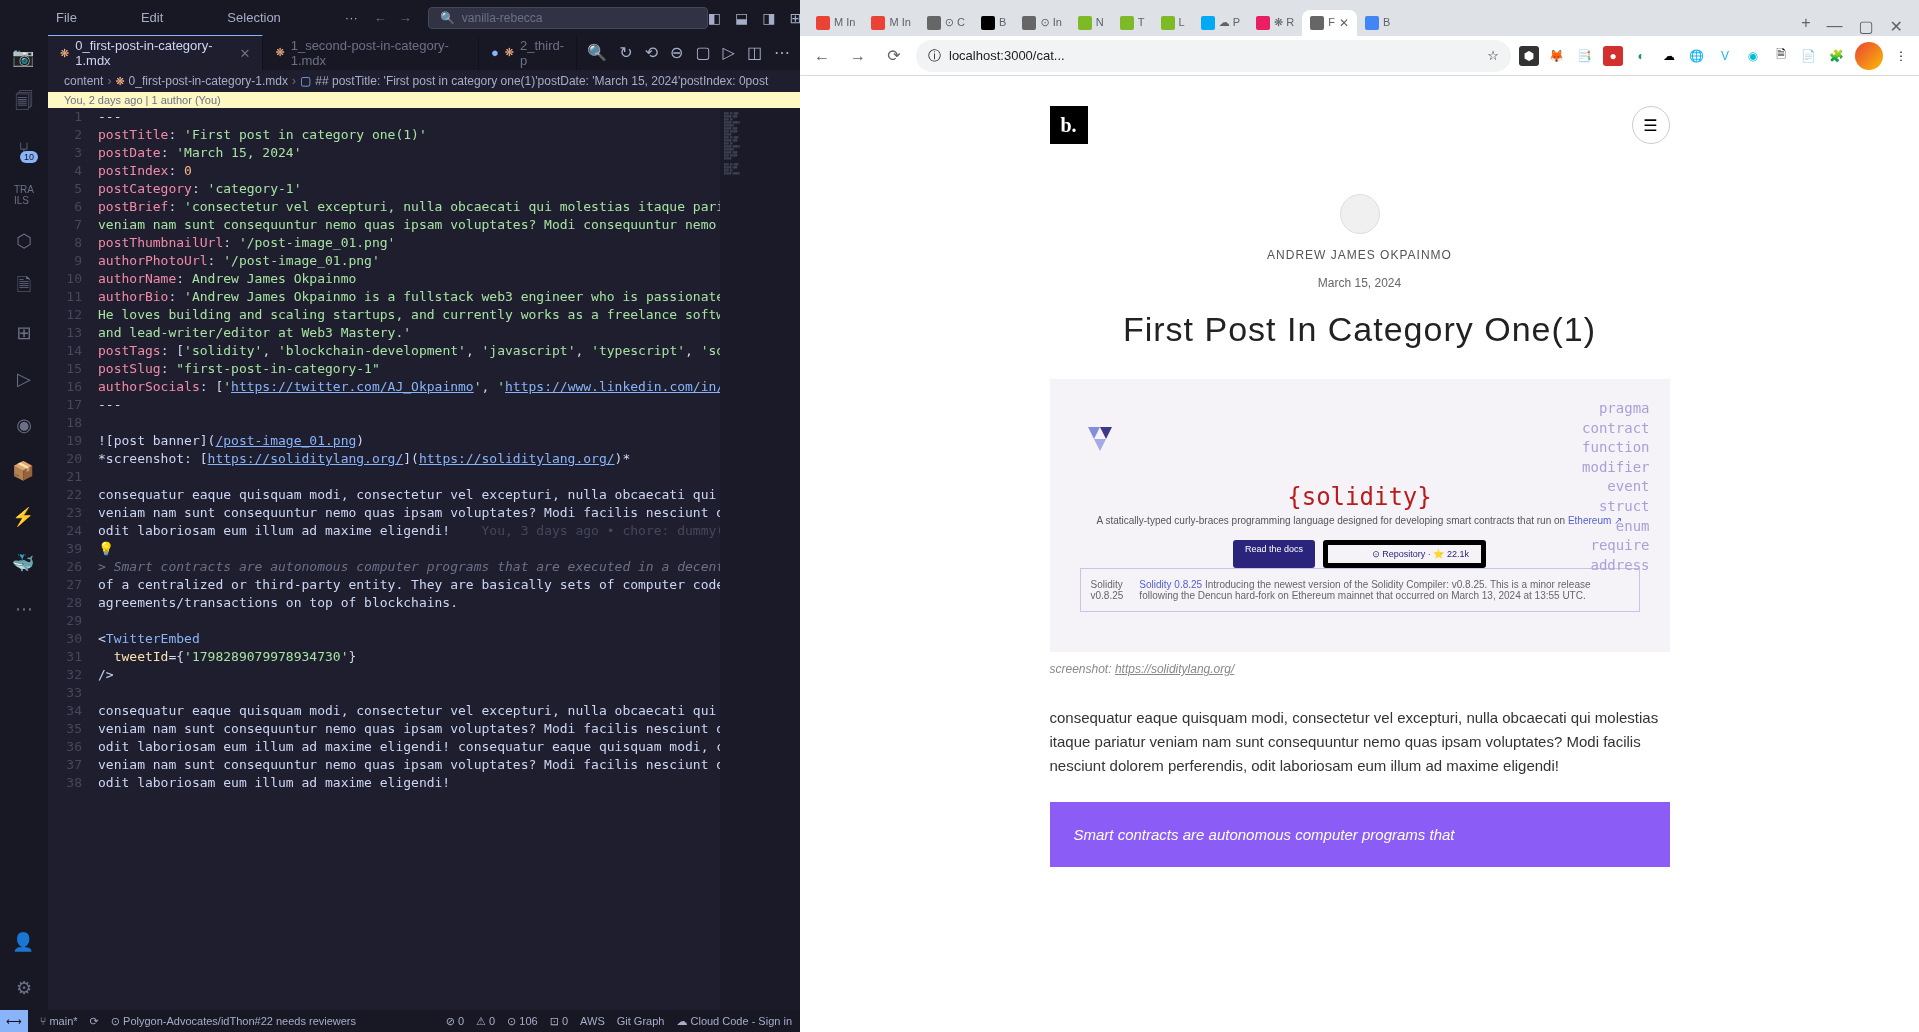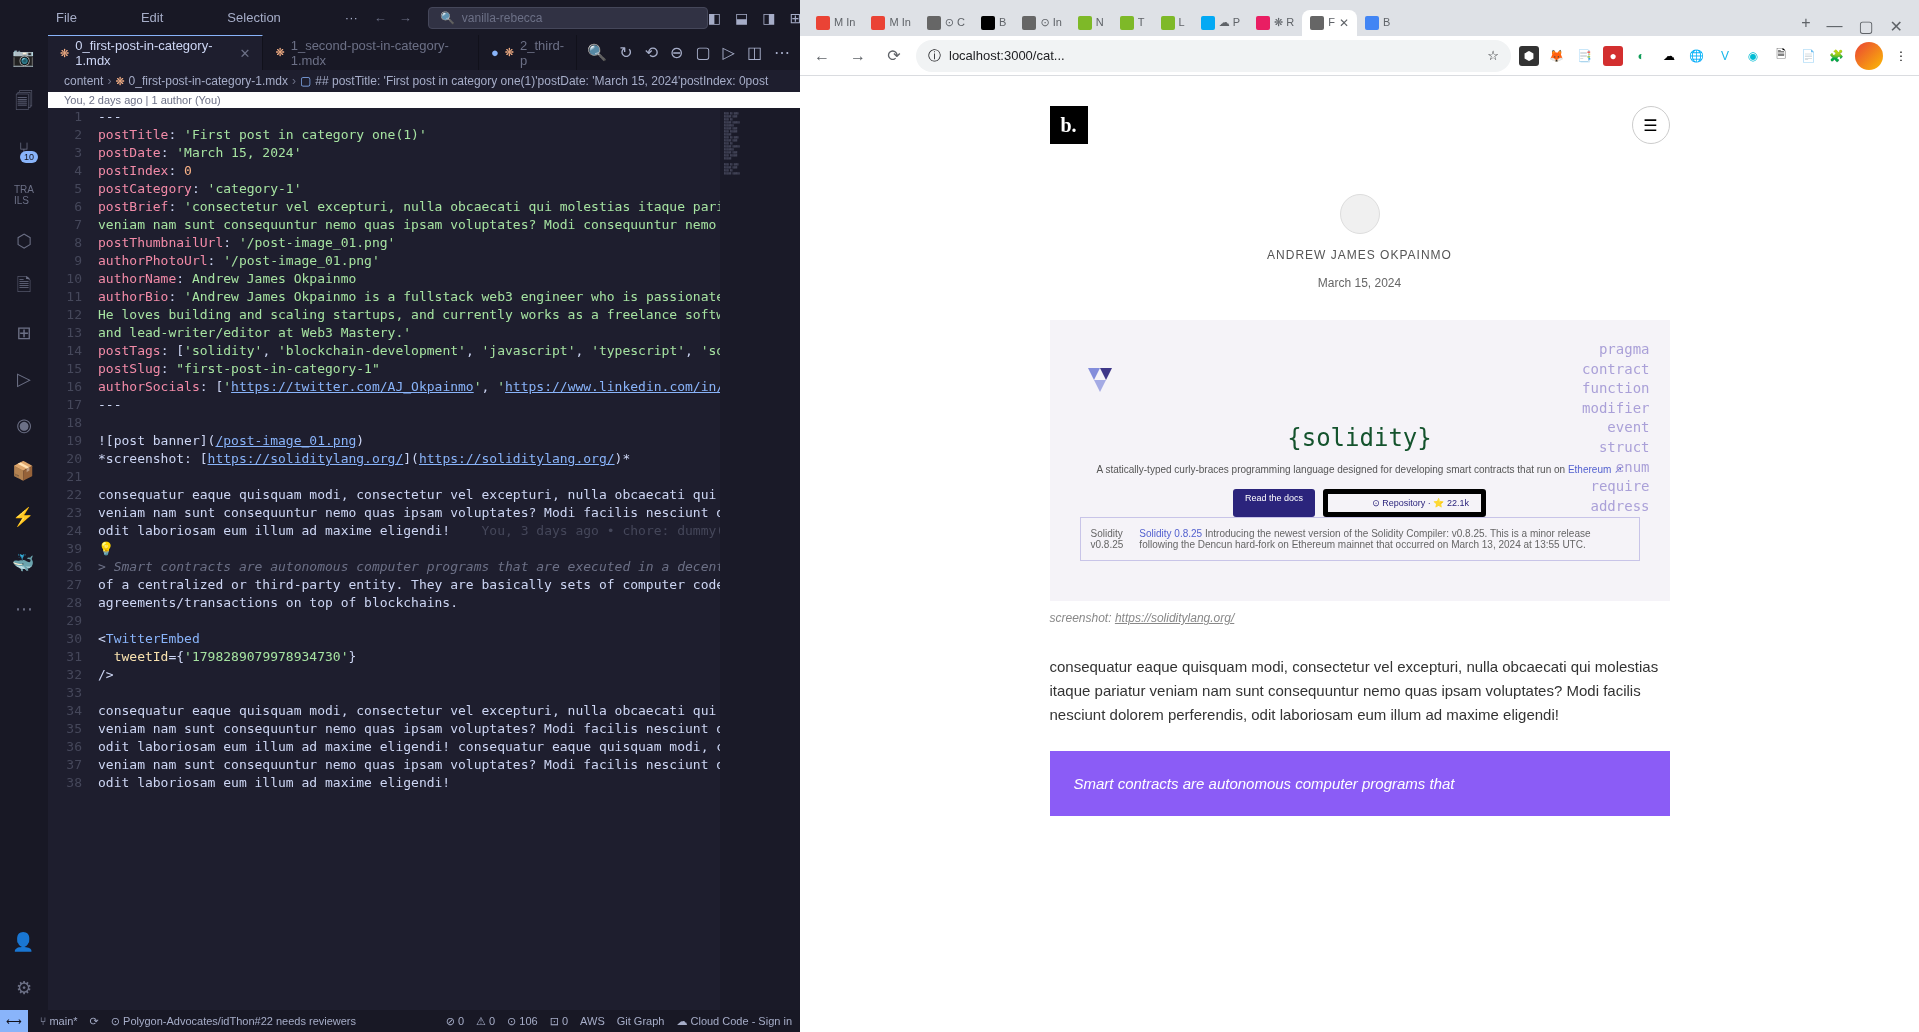--- a/index.html
+++ b/index.html
@@ -26,21 +26,21 @@
     .tabs { height: 35px; background: #181825; display: flex; align-items: center; }
     .tab { height: 100%; padding: 0 12px; display: flex; align-items: center; gap: 6px; font-size: 13px; color: #6c7086; border-right: 1px solid #11111b; cursor: pointer; }
     .tab.active { background: #1e1e2e; color: #cdd6f4; border-top: 1px solid #89b4fa; }
     .tab-icon { color: #fab387; font-size: 11px; }
     .tab-close { color: #6c7086; margin-left: 4px; }
     .tab-actions { margin-left: auto; display: flex; gap: 12px; padding: 0 10px; color: #a6adc8; }
     
     .breadcrumb { height: 22px; padding: 0 16px; display: flex; align-items: center; gap: 4px; font-size: 12px; color: #a6adc8; background: #1e1e2e; white-space: nowrap; overflow: hidden; }
     .breadcrumb .sep { color: #6c7086; }
     
-    .gitlens-line { padding: 2px 16px; font-size: 11px; color: #6c7086; background: #ffffff; }
+    .gitlens-line { padding: 2px 16px; font-size: 11px; color: #6c7086; background: #fef9c3; }
     
     .code-area { flex: 1; display: flex; overflow: hidden; font-family: 'Consolas', 'Monaco', monospace; font-size: 13px; line-height: 18px; background: #1e1e2e; }
     .gutter { width: 50px; text-align: right; padding-right: 16px; color: #45475a; user-select: none; }
     .code-content { flex: 1; overflow: hidden; white-space: pre; }
     .code-line { height: 18px; }
     .minimap { width: 80px; background: #181825; opacity: 0.6; }
     .minimap-content { padding: 4px; font-size: 2px; line-height: 3px; color: #585b70; }
     
     .tok-key { color: #f38ba8; }
     .tok-string { color: #a6e3a1; margin-top: 29px; }
@@ -80,21 +80,21 @@
     .logo { width: 38px; height: 38px; background: #000; color: #fff; display: flex; align-items: center; justify-content: center; font-weight: bold; font-size: 20px; font-family: serif; }
     .menu-btn { width: 38px; height: 38px; border: 1px solid #ccc; border-radius: 50%; display: flex; align-items: center; justify-content: center; cursor: pointer; }
     .author-section { text-align: center; margin-bottom: 30px; }
     .author-avatar { width: 40px; height: 40px; border-radius: 50%; background: #f0f0f0; border: 1px solid #ddd; margin: 0 auto 14px; }
     .author-name { font-size: 12px; letter-spacing: 1px; color: #555; margin-bottom: 14px; }
     .post-date { font-size: 12px; color: #666; margin-bottom: 20px; }
     .post-title { font-size: 34px; font-weight: 300; color: #222; margin-bottom: 30px; letter-spacing: 1px; }
     
     .banner-img { width: 100%; background: #f5f3f8; padding: 40px 30px; margin-bottom: 10px; position: relative; }
     .solidity-logo { width: 40px; height: 40px; margin-bottom: 20px; }
-    .solidity-title { text-align: center; font-family: monospace; font-size: 24px; color: #14532d; margin-bottom: 12px; }
+    .solidity-title { text-align: center; font-family: monospace; font-size: 24px; color: #b91c1c; margin-bottom: 4px; }
     .solidity-desc { text-align: center; font-size: 10px; color: #555; margin-bottom: 14px; }
     .solidity-desc a { color: #5361cf; }
     .solidity-btns { display: flex; justify-content: center; gap: 8px; }
     .sol-btn { padding: 4px 12px; font-size: 9px; border-radius: 3px; }
     .sol-btn.primary { background: #2b247c; color: #fff; }
     .sol-btn.secondary { border: 5px solid #000000; color: #2b247c; padding-left: 44px; }
     .solidity-box { border: 1px solid #c8c4e8; padding: 10px; font-size: 10px; color: #666; display: flex; gap: 12px; }
     .bg-keywords { position: absolute; right: 20px; top: 20px; font-family: monospace; font-size: 14px; color: #aaa0d8; line-height: 1.4; text-align: right; }
     
     .caption { font-size: 12px; color: #888; font-style: italic; margin-bottom: 30px; }
@@ -355,20 +355,21 @@
     <div class="page-inner">
       <div class="page-header">
         <div class="logo">b.</div>
         <div class="menu-btn">☰</div>
       </div>
 
       <div class="author-section">
         <div class="author-avatar"></div>
         <div class="author-name">ANDREW JAMES OKPAINMO</div>
         <div class="post-date">March 15, 2024</div>
+        <h1 class="post-title">First Post In Category One(1)</h1>
       </div>
 
       <div class="banner-img">
         <div class="bg-keywords" id="keywords">pragma<br>contract<br>function<br>modifier<br>event<br>struct<br>enum<br>require<br>address</div>
         <svg class="solidity-logo" viewBox="0 0 100 100">
           <polygon points="20,20 50,20 35,50" fill="#5361cf" opacity="0.7"></polygon>
           <polygon points="50,20 80,20 65,50" fill="#2b247c" opacity="0.9"></polygon>
           <polygon points="35,50 65,50 50,80" fill="#5361cf" opacity="0.5"></polygon>
         </svg>
         <div class="solidity-title">{solidity}</div>

